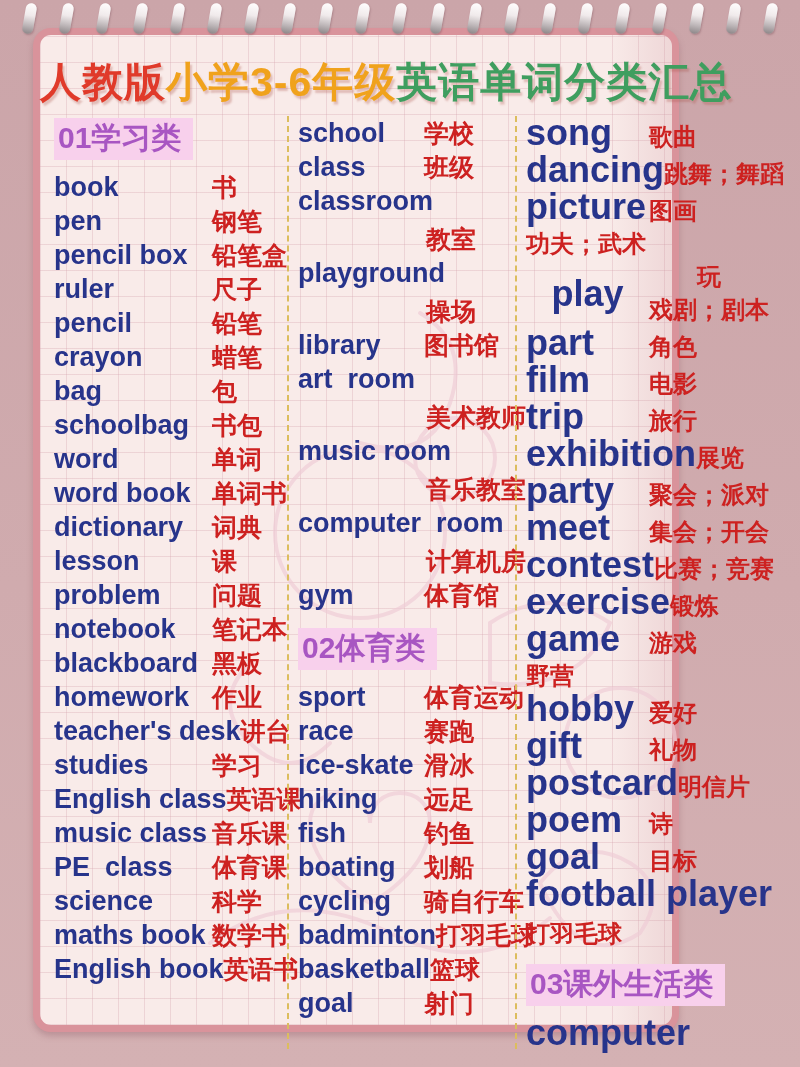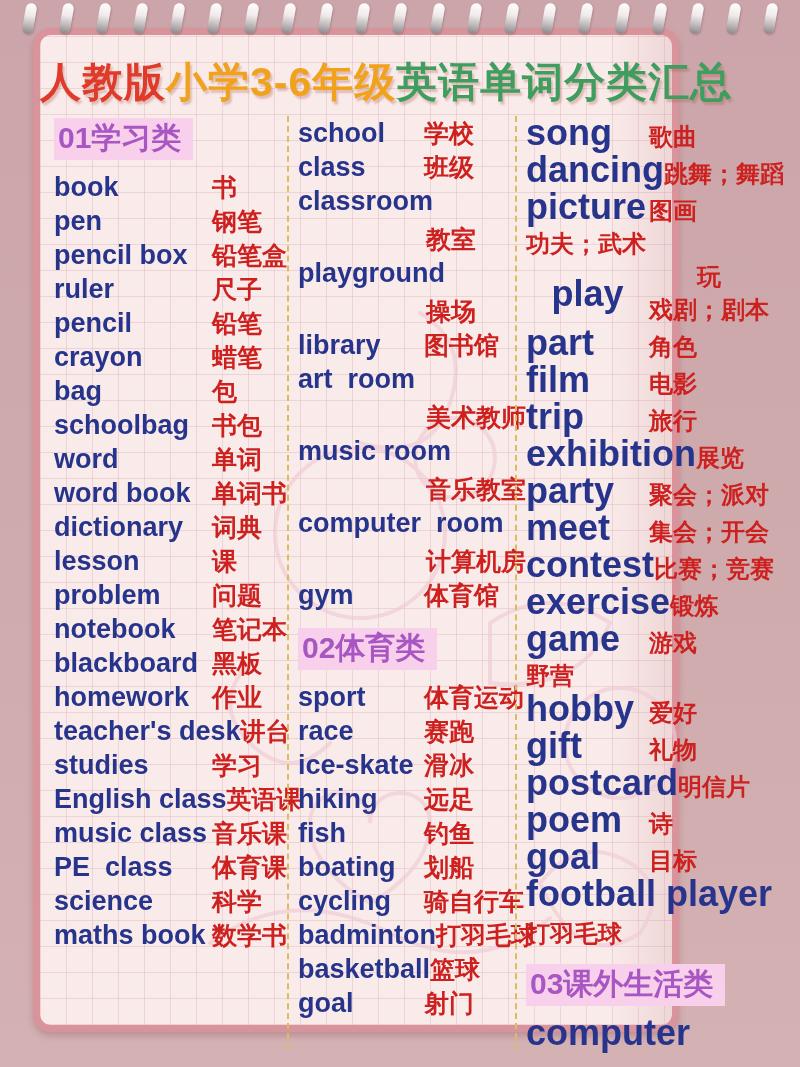--- a/index.html
+++ b/index.html
@@ -194,20 +194,23 @@
             <span class="zh">音乐课</span>
           </div><div class="row">
             <span class="en">PE  class</span>
             <span class="zh">体育课</span>
           </div><div class="row">
             <span class="en">science</span>
             <span class="zh">科学</span>
           </div><div class="row">
             <span class="en">maths book</span>
             <span class="zh">数学书</span>
+          </div><div class="row">
+            <span class="en">English book</span>
+            <span class="zh">英语书</span>
           </div></div>
       <div class="col col2"><div class="row">
             <span class="en">school</span>
             <span class="zh">学校</span>
           </div><div class="row">
             <span class="en">class</span>
             <span class="zh">班级</span>
           </div><div class="row wrap"><span class="en">classroom</span><span class="zh">教室</span></div><div class="row wrap"><span class="en">playground</span><span class="zh">操场</span></div><div class="row">
             <span class="en">library</span>
             <span class="zh">图书馆</span>

